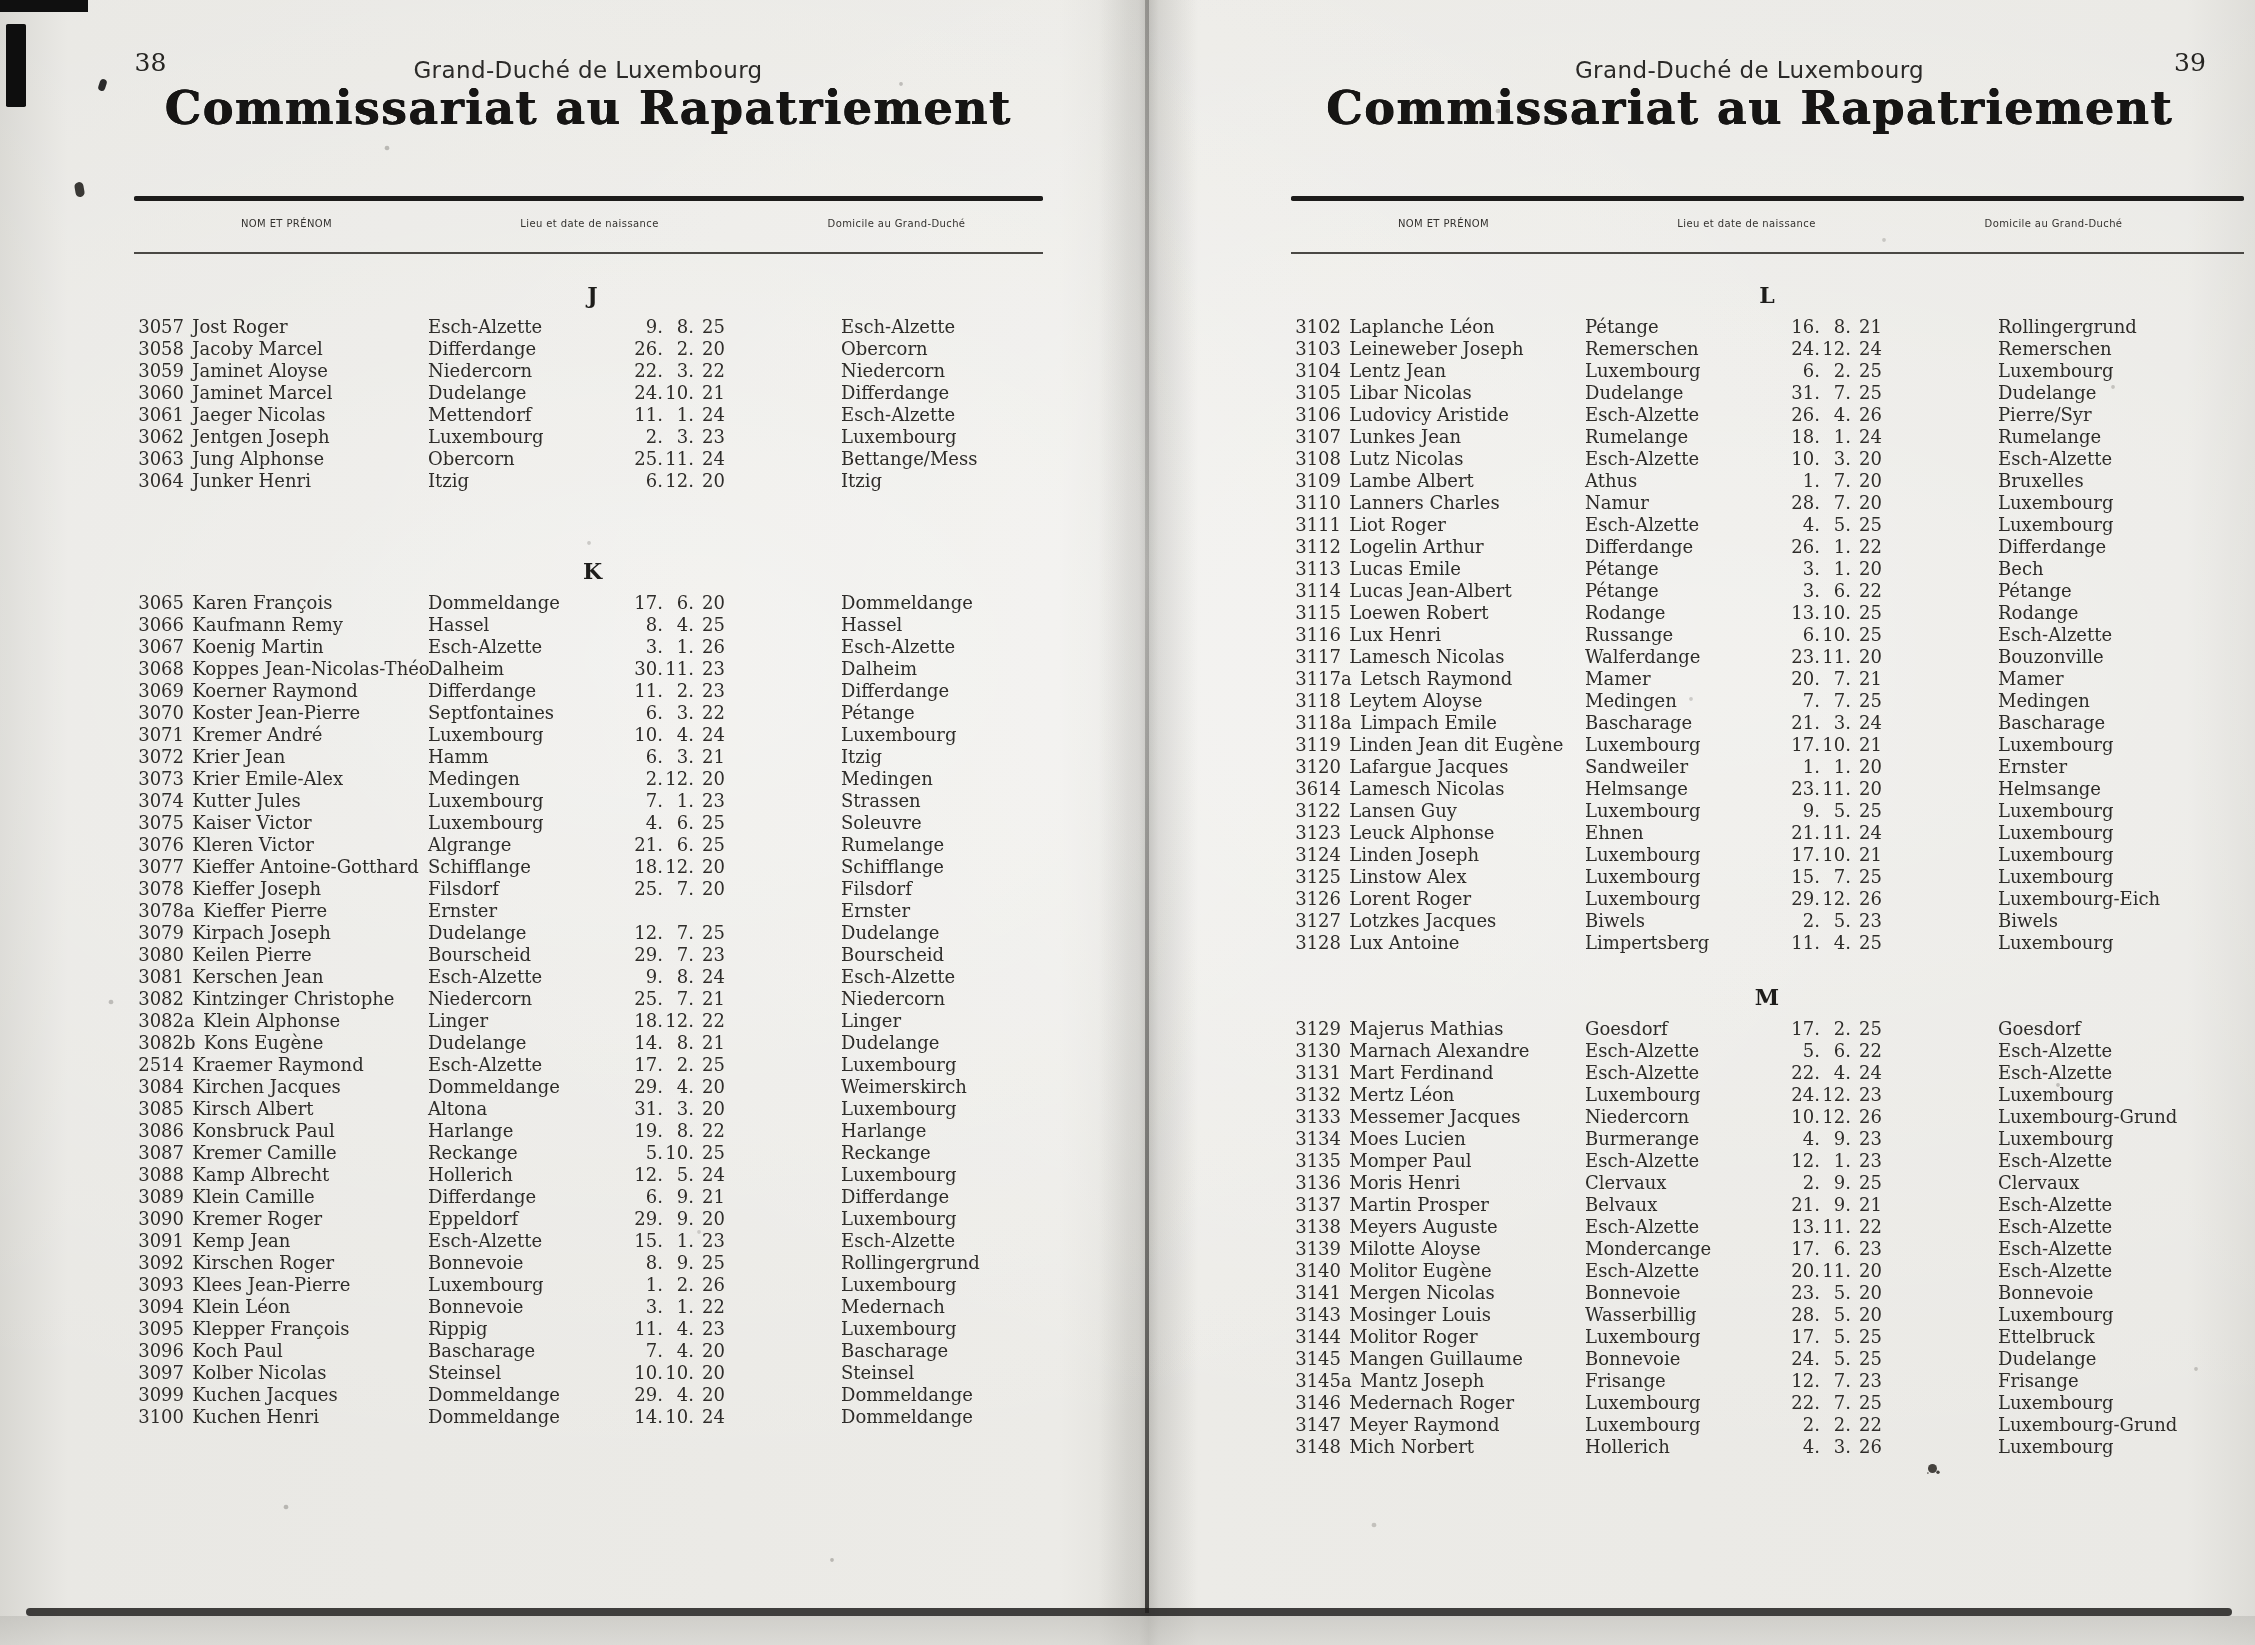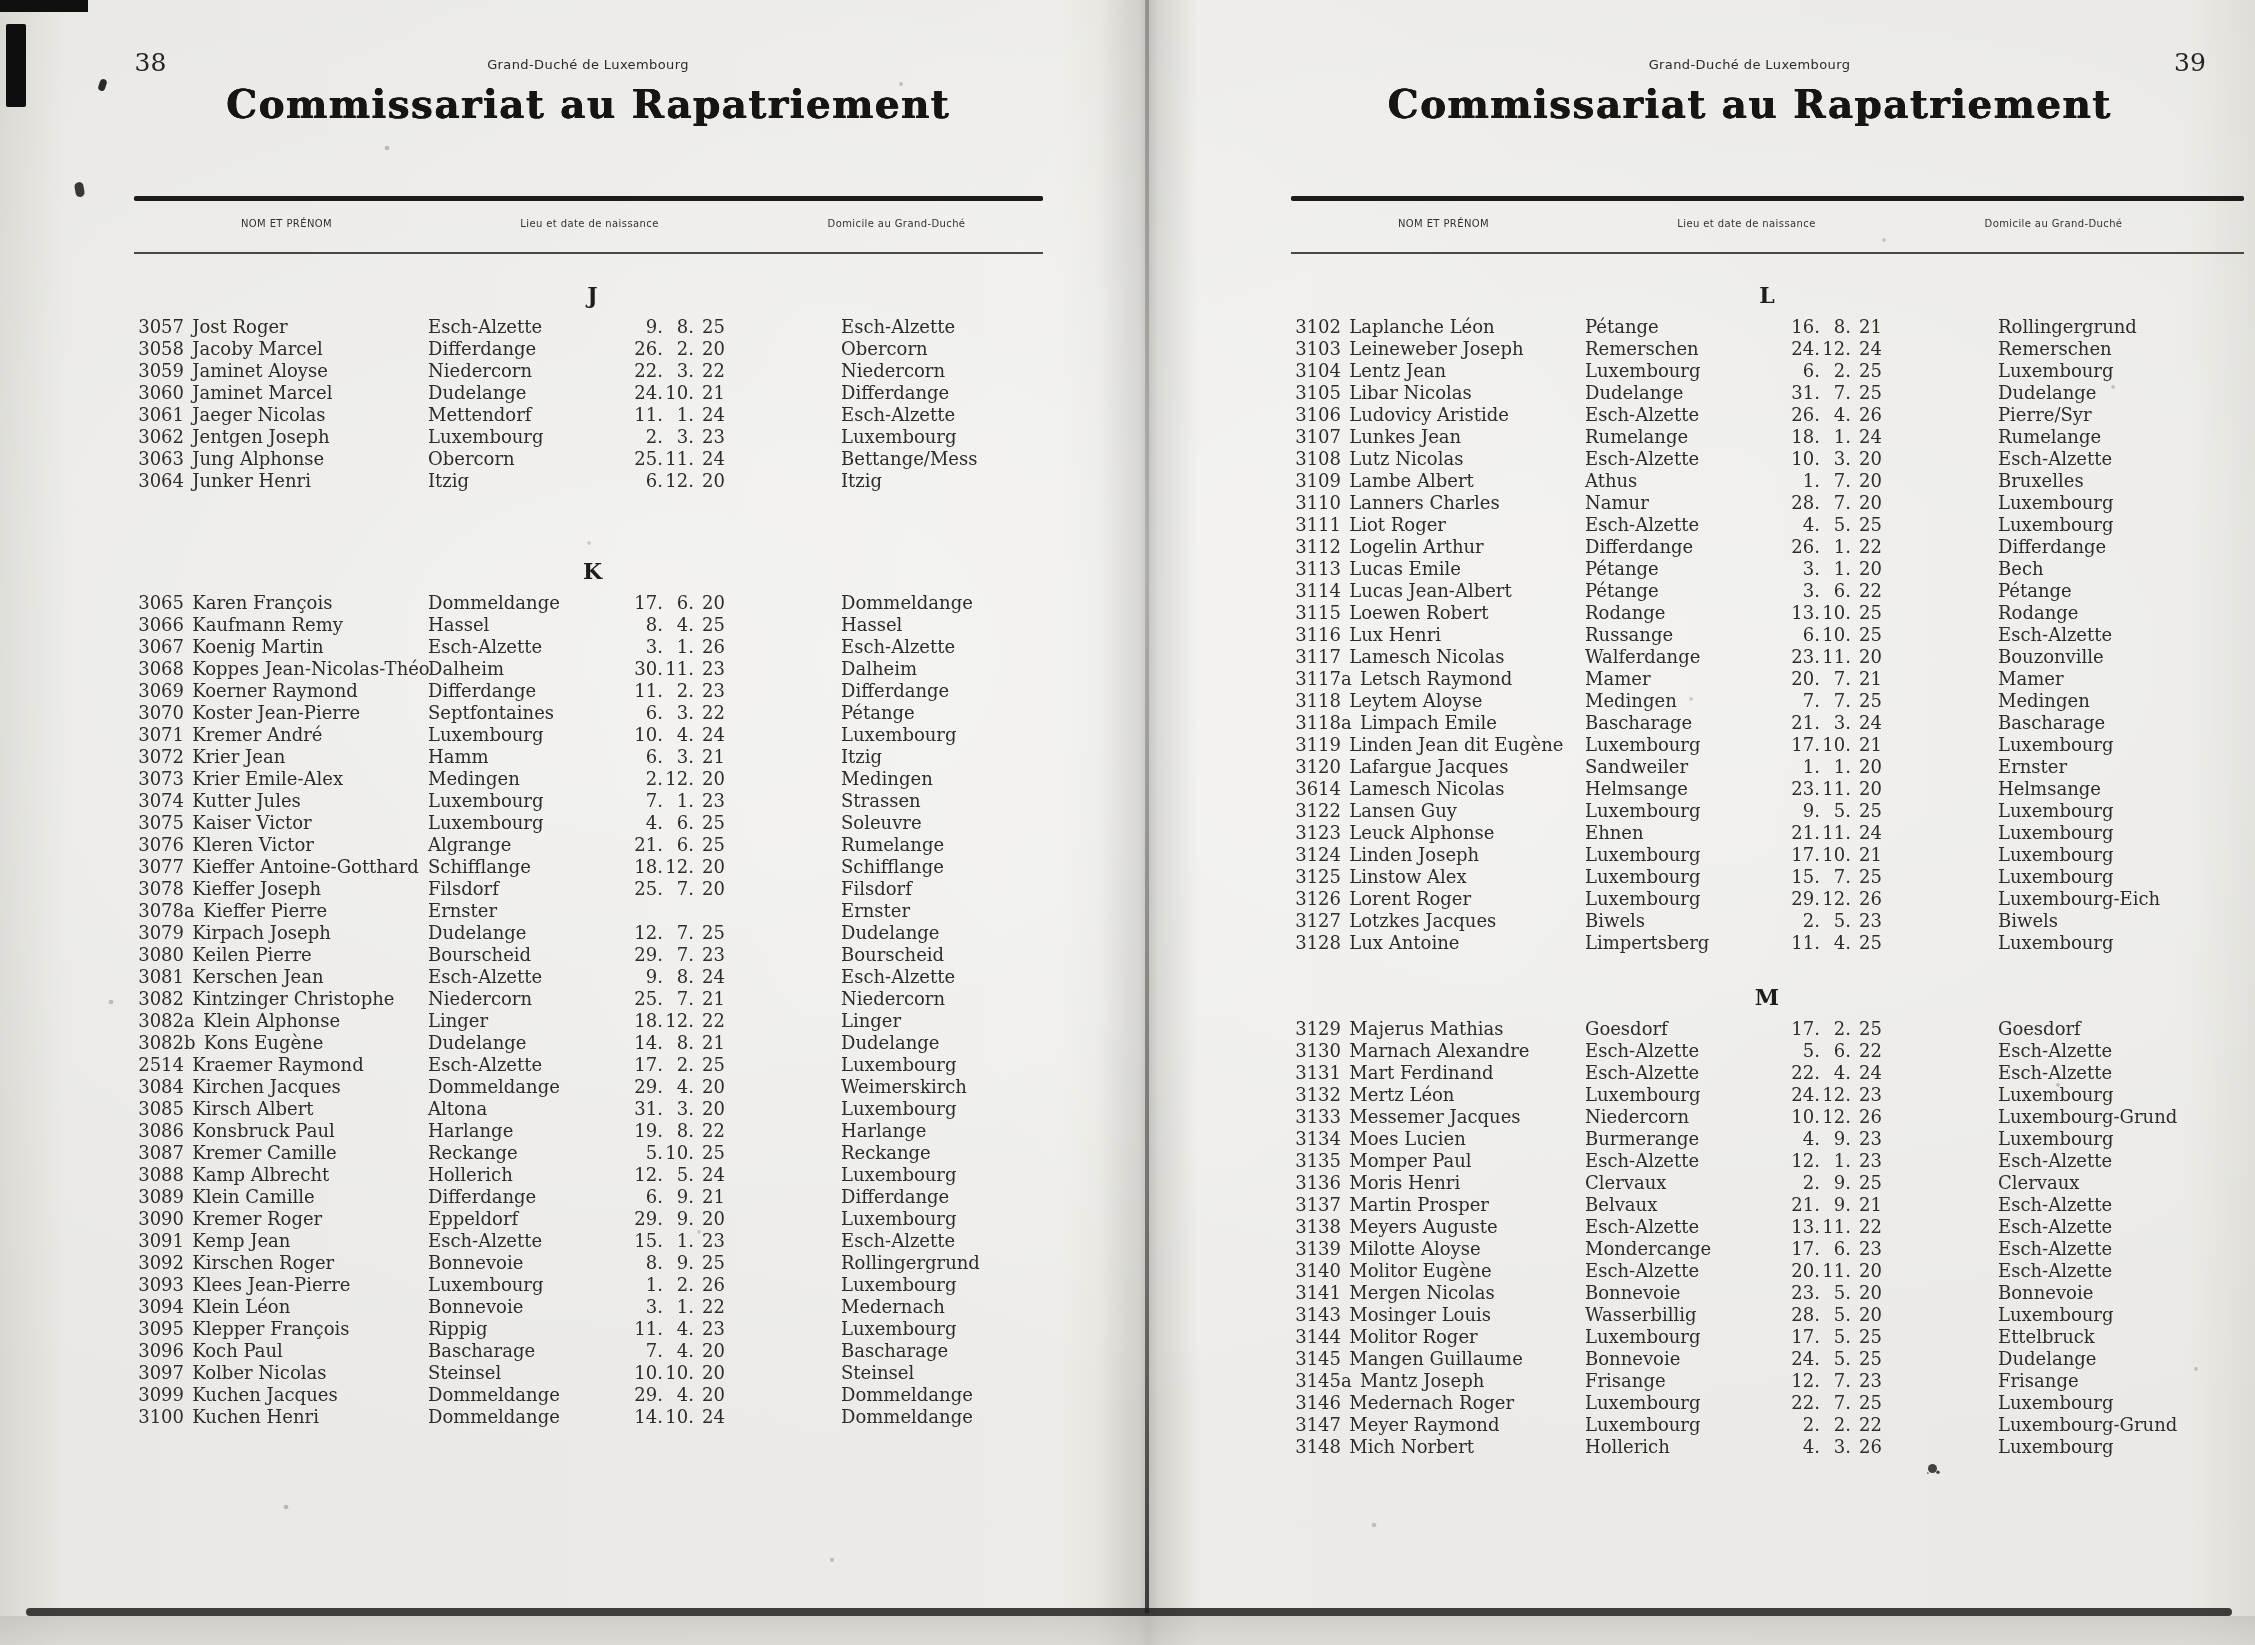--- a/index.html
+++ b/index.html
@@ -13,25 +13,25 @@
   }
   .page{position:absolute;top:0;height:1646px;}
   .page--left{left:129px;width:927px;}
   .page--right{left:1286px;width:962px;}
 
   .page-number{position:absolute;top:48px;font-size:25px;color:#262522;}
   .page--left .page-number{left:5.5px;}
   .page--right .page-number{left:888px;}
 
   .small-header{position:absolute;top:57px;left:0;width:918px;text-align:center;
-    font-family:"DejaVu Sans", sans-serif;font-size:13px;color:#2b2a28;letter-spacing:0.4px;}
+    font-family:"DejaVu Sans", sans-serif;font-size:23px;color:#2b2a28;letter-spacing:0.4px;}
   .page--right .small-header{width:927px;}
 
   .big-title{position:absolute;top:81px;left:0;width:918px;text-align:center;
-    font-family:"DejaVu Serif", serif;font-weight:bold;font-size:39px;letter-spacing:1.4px;
+    font-family:"DejaVu Serif", serif;font-weight:bold;font-size:46px;letter-spacing:1.4px;
     color:#161514;text-shadow:0.6px 0 0 #161514, 0 0.4px 0 #161514;}
   .page--right .big-title{width:927px;}
 
   .rule-thick{position:absolute;top:196px;left:4.6px;width:909px;height:4.6px;background:#1d1c1b;border-radius:1.8px;}
   .page--right .rule-thick{width:953px;}
   .rule-thin{position:absolute;top:252px;left:4.6px;width:909px;height:1.8px;background:#4a4844;}
   .page--right .rule-thin{width:953px;}
 
   .col-header{position:absolute;top:218px;width:275px;text-align:center;
     font-family:"DejaVu Sans", sans-serif;font-size:10px;color:#34322f;letter-spacing:0.4px;white-space:nowrap;}

